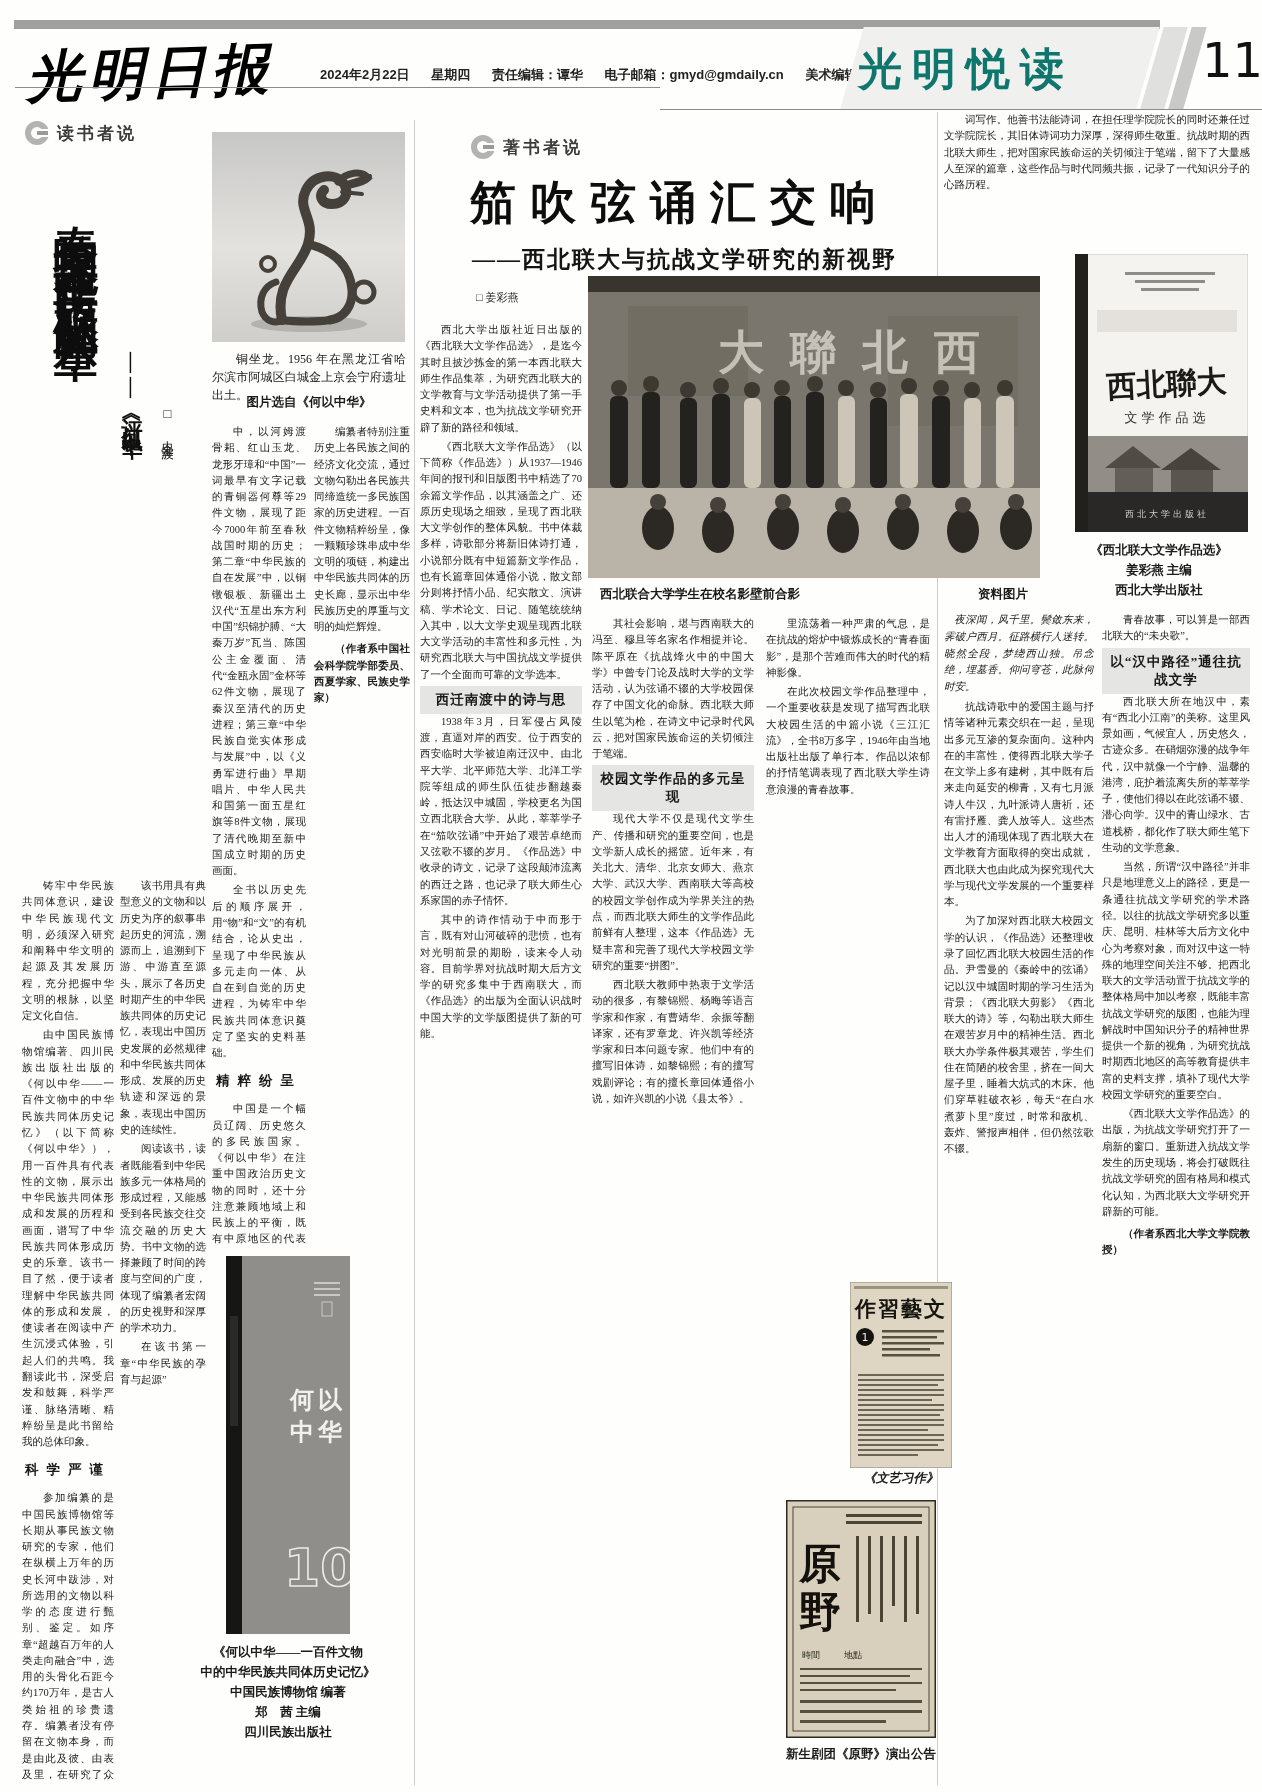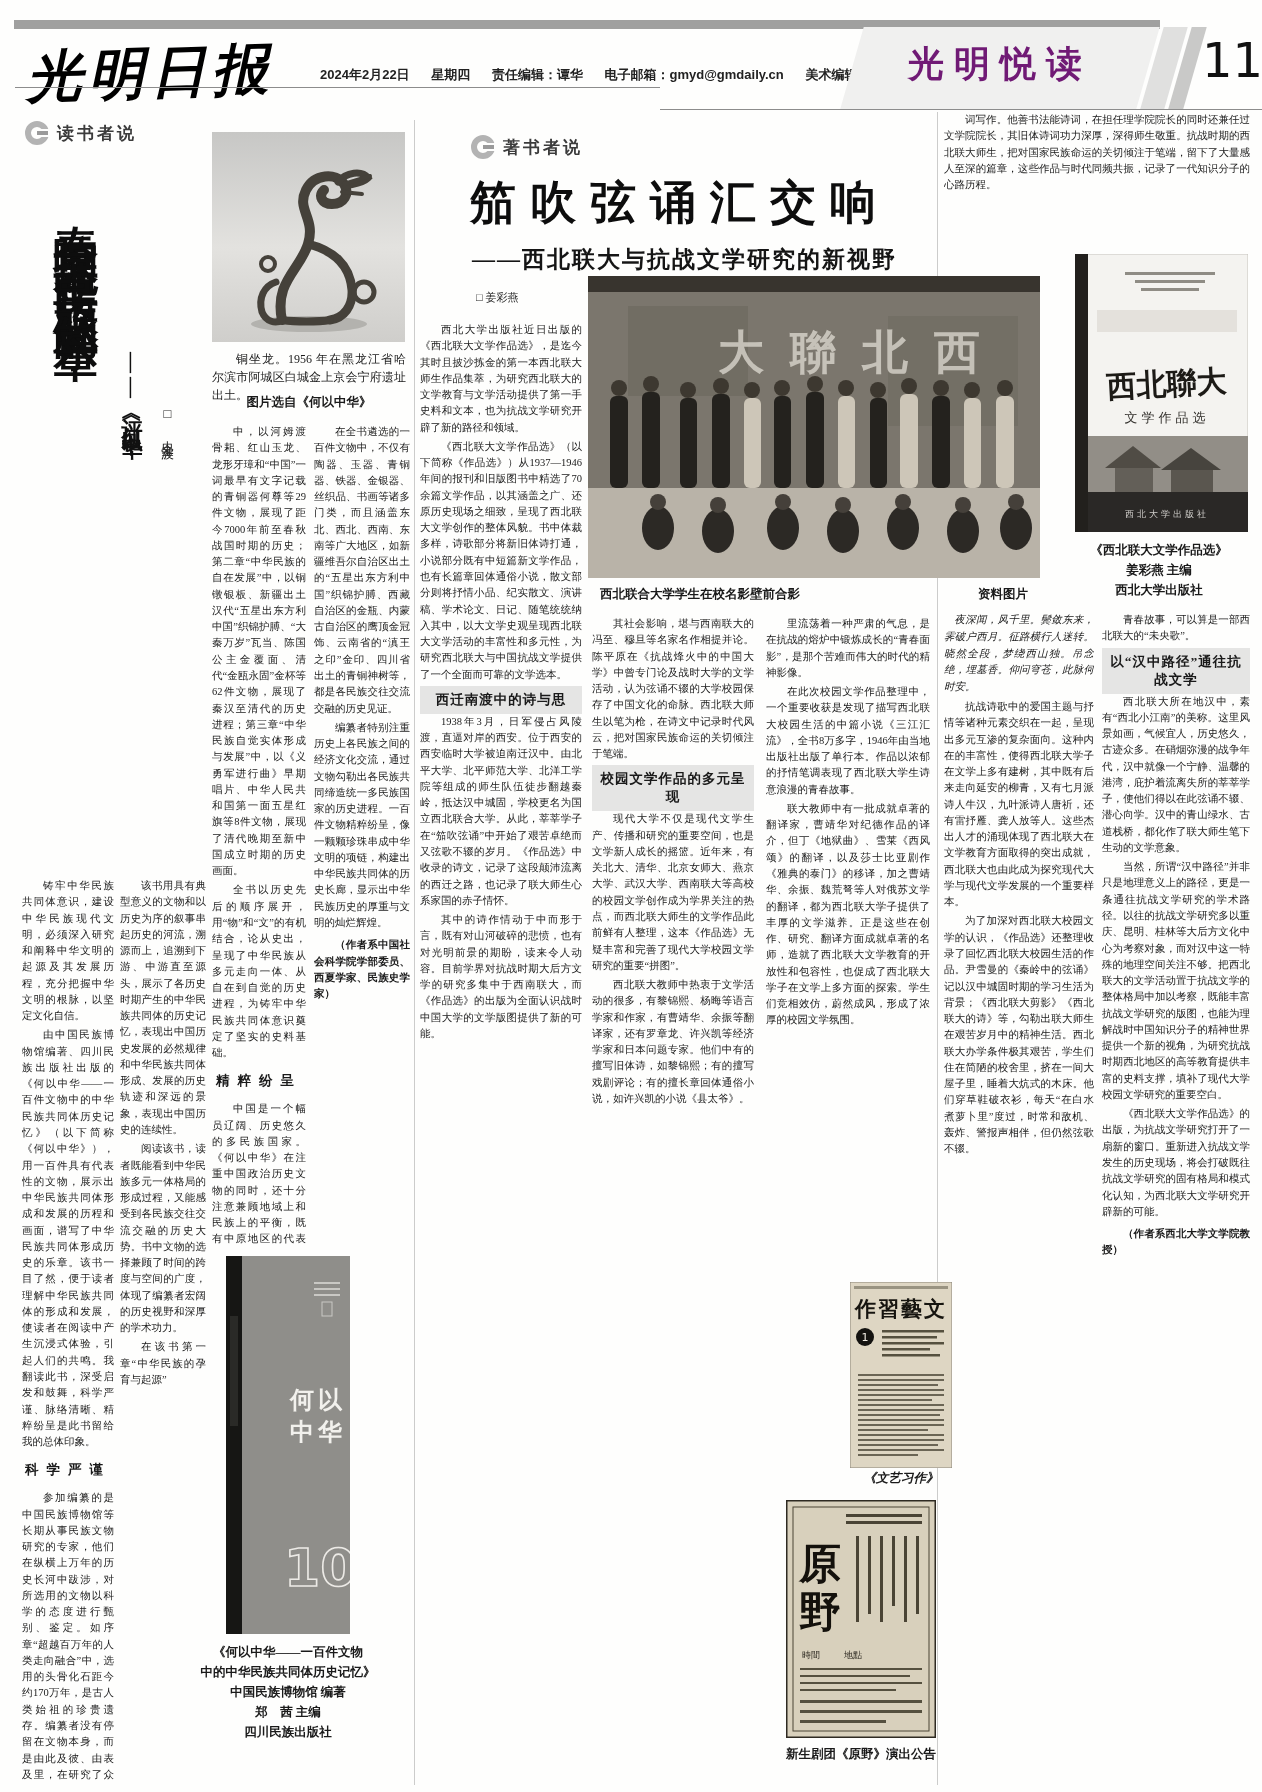--- a/index.html
+++ b/index.html
@@ -9,21 +9,21 @@
   
   .band{background:#a0a09f;}
   .masthead{font-size:56px;font-weight:bold;font-style:italic;letter-spacing:6px;
             transform:rotate(-2deg);color:#000;white-space:nowrap;}
   .dateline{font-size:13px;font-weight:bold;color:#222;font-family:"Liberation Sans","DejaVu Sans",sans-serif;white-space:nowrap;}
   .dateline span{margin-right:18px;}
   .rule{background:#8c8c8c;}
   .banner-shape{background:#f0f0ef;transform:skewX(-16deg);}
   .banner-stripe1{background:#e0e0df;transform:skewX(-16deg);}
   .banner-stripe2{background:#c9c9c8;transform:skewX(-16deg);}
-  .banner-title{font-size:36px;font-weight:bold;color:#701a75;letter-spacing:10px;text-align:center;white-space:nowrap;}
+  .banner-title{font-size:44px;font-weight:bold;color:#0f766e;letter-spacing:10px;white-space:nowrap;}
   .pageno{font-size:48px;color:#111;font-family:"DejaVu Sans","Liberation Sans",sans-serif;}
   
   .badge{display:flex;align-items:center;gap:7px;font-family:"Liberation Sans","DejaVu Sans",sans-serif;}
   .badge .lbl{font-size:17px;font-weight:bold;color:#3c3c3c;letter-spacing:3px;}
   
   .vtitle{writing-mode:vertical-rl;font-size:45px;font-weight:bold;letter-spacing:9px;color:#0d0d0d;}
   .vsub{writing-mode:vertical-rl;font-size:21px;font-weight:bold;letter-spacing:4px;color:#111;}
   .vauthor{writing-mode:vertical-rl;font-size:13px;color:#222;letter-spacing:3px;}
   .mtitle{font-size:46px;font-weight:bold;letter-spacing:14px;color:#0d0d0d;white-space:nowrap;}
   .msub{font-size:23px;font-weight:bold;letter-spacing:2px;color:#151515;white-space:nowrap;}
@@ -110,21 +110,20 @@
   </div>
   <div class="abs figcredit" style="left:212px;top:394px;width:194px;">图片选自《何以中华》</div>
 
   <div class="abs col" style="left:212px;top:424px;width:94px;height:820px;">
       <div class="bp">中，以河姆渡骨耜、红山玉龙、龙形牙璋和“中国”一词最早有文字记载的青铜器何尊等29件文物，展现了距今7000年前至春秋战国时期的历史；第二章“中华民族的自在发展”中，以铜镦银板、新疆出土汉代“五星出东方利中国”织锦护膊、“大秦万岁”瓦当、陈国公主金覆面、清代“金瓯永固”金杯等62件文物，展现了秦汉至清代的历史进程；第三章“中华民族自觉实体形成与发展”中，以《义勇军进行曲》早期唱片、中华人民共和国第一面五星红旗等8件文物，展现了清代晚期至新中国成立时期的历史画面。</div>
       <div class="bp">全书以历史先后的顺序展开，用“物”和“文”的有机结合，论从史出，呈现了中华民族从多元走向一体、从自在到自觉的历史进程，为铸牢中华民族共同体意识奠定了坚实的史料基础。</div>
       <div class="inhead">精粹纷呈</div>
       <div class="bp">中国是一个幅员辽阔、历史悠久的多民族国家。《何以中华》在注重中国政治历史文物的同时，还十分注意兼顾地域上和民族上的平衡，既有中原地区的代表性文物，也有边疆民族地区的珍贵遗存，展现了各民族共同开拓辽阔疆土、共同书写悠久历史的画卷。</div>
     </div>
   <div class="abs col" style="left:314px;top:424px;width:96px;height:820px;">
-      <div class="bp">在全书遴选的一百件文物中，不仅有陶器、玉器、青铜器、铁器、金银器、丝织品、书画等诸多门类，而且涵盖东北、西北、西南、东南等广大地区，如新疆维吾尔自治区出土的“五星出东方利中国”织锦护膊、西藏自治区的金瓶、内蒙古自治区的鹰顶金冠饰、云南省的“滇王之印”金印、四川省出土的青铜神树等，都是各民族交往交流交融的历史见证。</div>
       <div class="bp">编纂者特别注重历史上各民族之间的经济文化交流，通过文物勾勒出各民族共同缔造统一多民族国家的历史进程。一百件文物精粹纷呈，像一颗颗珍珠串成中华文明的项链，构建出中华民族共同体的历史长廊，显示出中华民族历史的厚重与文明的灿烂辉煌。</div>
       <div class="credit">（作者系中国社会科学院学部委员、西夏学家、民族史学家）</div>
     </div>
 
   <div class="abs col" style="left:22px;top:878px;width:92px;height:905px;">
       <div class="bp">铸牢中华民族共同体意识，建设中华民族现代文明，必须深入研究和阐释中华文明的起源及其发展历程，充分把握中华文明的根脉，以坚定文化自信。</div>
       <div class="bp">由中国民族博物馆编著、四川民族出版社出版的《何以中华——一百件文物中的中华民族共同体历史记忆》（以下简称《何以中华》），用一百件具有代表性的文物，展示出中华民族共同体形成和发展的历程和画面，谱写了中华民族共同体形成历史的乐章。该书一目了然，便于读者理解中华民族共同体的形成和发展，使读者在阅读中产生沉浸式体验，引起人们的共鸣。我翻读此书，深受启发和鼓舞，科学严谨、脉络清晰、精粹纷呈是此书留给我的总体印象。</div>
       <div class="inhead">科学严谨</div>
       <div class="bp">参加编纂的是中国民族博物馆等长期从事民族文物研究的专家，他们在纵横上万年的历史长河中跋涉，对所选用的文物以科学的态度进行甄别、鉴定。如序章“超越百万年的人类走向融合”中，选用的头骨化石距今约170万年，是古人类始祖的珍贵遗存。编纂者没有停留在文物本身，而是由此及彼、由表及里，在研究了众多的古人类遗址以及现存文物的形制、功用等方面的特点之后，得出科学的结论。</div>
     </div>
@@ -280,21 +279,20 @@
     </div>
   <div class="abs col" style="left:592px;top:616px;width:162px;height:1168px;">
       <div class="bp">其社会影响，堪与西南联大的冯至、穆旦等名家名作相提并论。陈平原在《抗战烽火中的中国大学》中曾专门论及战时大学的文学活动，认为弦诵不辍的大学校园保存了中国文化的命脉。西北联大师生以笔为枪，在诗文中记录时代风云，把对国家民族命运的关切倾注于笔端。</div>
       <div class="ghead">校园文学作品的多元呈现</div>
       <div class="bp">现代大学不仅是现代文学生产、传播和研究的重要空间，也是文学新人成长的摇篮。近年来，有关北大、清华、北京女师大、燕京大学、武汉大学、西南联大等高校的校园文学创作成为学界关注的热点，而西北联大师生的文学作品此前鲜有人整理，这本《作品选》无疑丰富和完善了现代大学校园文学研究的重要“拼图”。</div>
       <div class="bp">西北联大教师中热衷于文学活动的很多，有黎锦熙、杨晦等语言学家和作家，有曹靖华、余振等翻译家，还有罗章龙、许兴凯等经济学家和日本问题专家。他们中有的擅写旧体诗，如黎锦熙；有的擅写戏剧评论；有的擅长章回体通俗小说，如许兴凯的小说《县太爷》。</div>
     </div>
   <div class="abs col" style="left:766px;top:616px;width:164px;height:660px;">
       <div class="bp">里流荡着一种严肃的气息，是在抗战的熔炉中锻炼成长的“青春面影”，是那个苦难而伟大的时代的精神影像。</div>
       <div class="bp">在此次校园文学作品整理中，一个重要收获是发现了描写西北联大校园生活的中篇小说《三江汇流》，全书8万多字，1946年由当地出版社出版了单行本。作品以浓郁的抒情笔调表现了西北联大学生诗意浪漫的青春故事。</div>
-      <div class="bp">联大教师中有一批成就卓著的翻译家，曹靖华对纪德作品的译介，但丁《地狱曲》、雪莱《西风颂》的翻译，以及莎士比亚剧作《雅典的泰门》的移译，加之曹靖华、余振、魏荒弩等人对俄苏文学的翻译，都为西北联大学子提供了丰厚的文学滋养。正是这些在创作、研究、翻译方面成就卓著的名师，造就了西北联大文学教育的开放性和包容性，也促成了西北联大学子在文学上多方面的探索。学生们竞相效仿，蔚然成风，形成了浓厚的校园文学氛围。</div>
     </div>
   <div class="abs col" style="left:944px;top:112px;width:306px;height:138px;">
       <div class="bp">词写作。他善书法能诗词，在担任理学院院长的同时还兼任过文学院院长，其旧体诗词功力深厚，深得师生敬重。抗战时期的西北联大师生，把对国家民族命运的关切倾注于笔端，留下了大量感人至深的篇章，这些作品与时代同频共振，记录了一代知识分子的心路历程。</div>
     </div>
   <div class="abs col" style="left:944px;top:612px;width:150px;height:1172px;">
       <div class="pq">夜深闻，风千里。鬓敛东来，霁破户西月。征路横行人迷转。晓然全段，梦绕西山独。吊念绝，埋墓香。仰问穹苍，此脉何时安。</div>
       <div class="bp">抗战诗歌中的爱国主题与抒情等诸种元素交织在一起，呈现出多元互渗的复杂面向。这种内在的丰富性，使得西北联大学子在文学上多有建树，其中既有后来走向延安的柳青，又有七月派诗人牛汉，九叶派诗人唐祈，还有雷抒雁、龚人放等人。这些杰出人才的涌现体现了西北联大在文学教育方面取得的突出成就，西北联大也由此成为探究现代大学与现代文学发展的一个重要样本。</div>
       <div class="bp">为了加深对西北联大校园文学的认识，《作品选》还整理收录了回忆西北联大校园生活的作品。尹雪曼的《秦岭中的弦诵》记以汉中城固时期的学习生活为背景；《西北联大剪影》《西北联大的诗》等，勾勒出联大师生在艰苦岁月中的精神生活。西北联大办学条件极其艰苦，学生们住在简陋的校舍里，挤在一间大屋子里，睡着大炕式的木床。他们穿草鞋破衣衫，每天“在白水煮萝卜里”度过，时常和敌机、轰炸、警报声相伴，但仍然弦歌不辍。</div>
     </div>
   <div class="abs col" style="left:1102px;top:612px;width:148px;height:1172px;">

